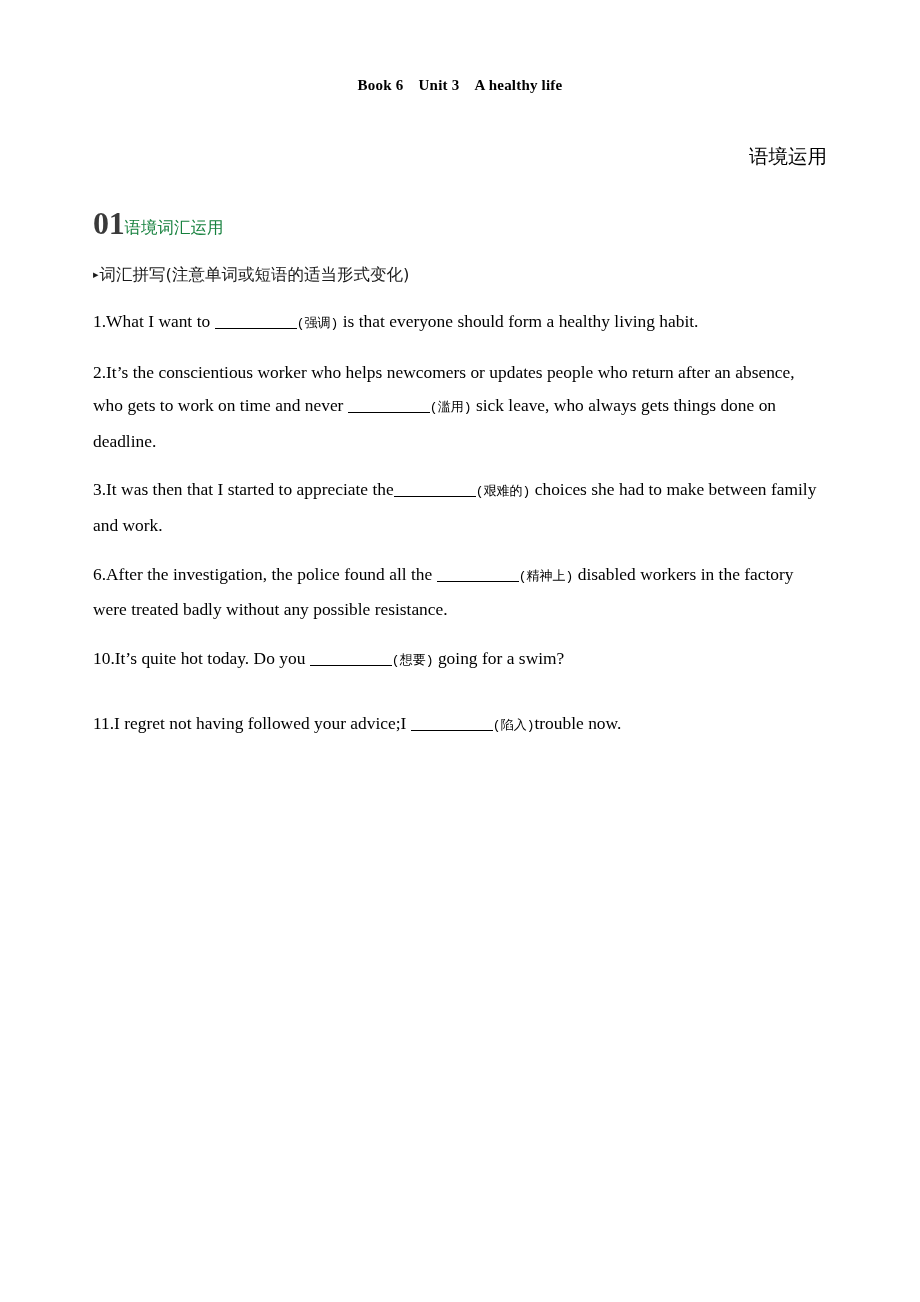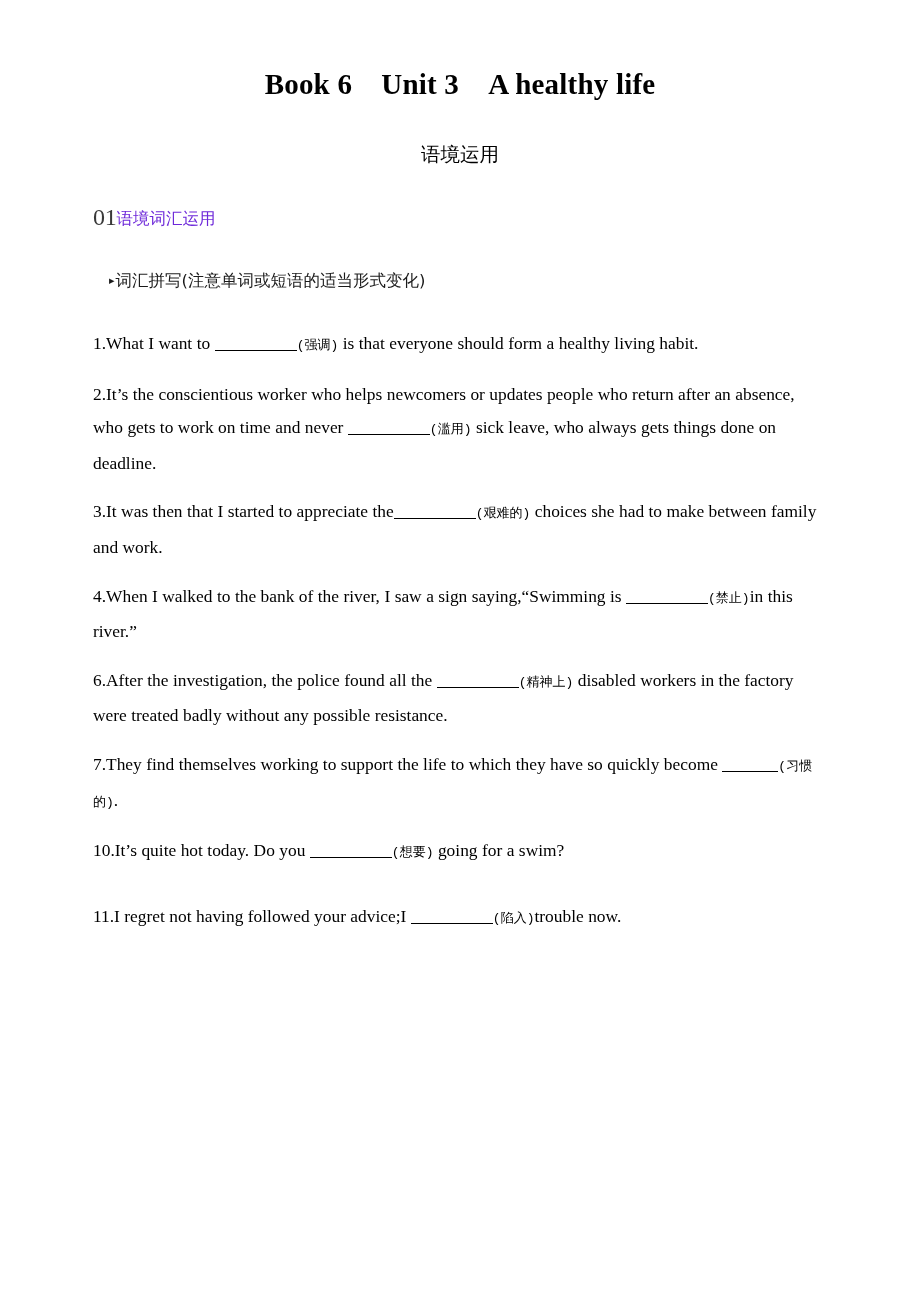--- a/index.html
+++ b/index.html
@@ -24,60 +24,60 @@
     height: 1302px;
     box-sizing: border-box;
     padding: 0 93px;
   }
 
   
   .doc-title {
     text-align: center;
     font-family: "Liberation Serif", "DejaVu Serif", serif;
     font-weight: bold;
-    font-size: 29px;
+    font-size: 15px;
     letter-spacing: 0.2px;
-    margin: 4px;
+    margin: 12px;
     padding-top: 66px;
     line-height: 1.0;
     white-space: pre;
   }
 
   .doc-subtitle {
-    text-align: center;
+    text-align: right;
     font-family: "DejaVu Sans", "Liberation Sans", sans-serif;
     font-size: 19.5px;
     font-weight: 500;
     margin: 0;
     padding-top: 42px;
     line-height: 1.0;
   }
 
   .section-head {
     margin: 0;
     padding-top: 40px;
     line-height: 1.0;
     white-space: nowrap;
   }
   .section-num {
     font-family: "Liberation Serif", "DejaVu Serif", serif;
-    font-weight: normal;
-    font-size: 24px;
+    font-weight: bold;
+    font-size: 32px;
     color: #3a3a3a;
     letter-spacing: -0.3px;
   }
   .section-label {
     font-family: "DejaVu Sans", "Liberation Sans", sans-serif;
     font-size: 16.5px;
-    color: #6d28d9;
+    color: #15803d;
     vertical-align: 1px;
   }
 
   .sub-head {
-    margin: 16px;
+    margin: 0;
     padding-top: 28px;
     line-height: 1.0;
     font-family: "DejaVu Sans", "Liberation Sans", sans-serif;
     font-size: 16.5px;
     color: #1a1a1a;
     white-space: nowrap;
   }
   .bullet-tri {
     font-size: 11px;
     vertical-align: 2px;
@@ -131,20 +131,18 @@
   </div>
 
   <div class="sub-head">
     <span class="bullet-tri">▸</span><span>词汇拼写(注意单词或短语的适当形式变化)</span>
   </div>
 
   <ol class="questions" id="question-list">
       <li class="q-item"><span>1.</span><span>What I want to </span><span class="blank blank-std"></span><span class="cn">(强调)</span><span> is that everyone should form a healthy living habit.</span></li>
       <li class="q-item"><span>2.</span><span>It’s the conscientious worker who helps newcomers or updates people who return after an absence, who gets to work on time and never </span><span class="blank blank-std"></span><span class="cn">(滥用)</span><span> sick leave, who always gets things done on deadline.</span></li>
       <li class="q-item"><span>3.</span><span>It was then that I started to appreciate the</span><span class="blank blank-std"></span><span class="cn">(艰难的)</span><span> choices she had to make between family and work.</span></li>
-      <li class="q-item"><span>4.</span><span>When I walked to the bank of the river, I saw a sign saying,“Swimming is </span><span class="blank blank-std"></span><span class="cn">(禁止)</span><span>in this river.”</span></li>
       <li class="q-item"><span>6.</span><span>After the investigation, the police found all the </span><span class="blank blank-std"></span><span class="cn">(精神上)</span><span> disabled workers in the factory were treated badly without any possible resistance.</span></li>
-      <li class="q-item"><span>7.</span><span>They find themselves working to support the life to which they have so quickly become </span><span class="blank blank-short"></span><span class="cn">(习惯的)</span><span>.</span></li>
       <li class="q-item"><span>10.</span><span>It’s quite hot today. Do you </span><span class="blank blank-std"></span><span class="cn">(想要)</span><span> going for a swim?</span></li>
       <li class="q-item"><span>11.</span><span>I regret not having followed your advice;I </span><span class="blank blank-std"></span><span class="cn">(陷入)</span><span>trouble now.</span></li>
     </ol>
 
 </div>
 
 </body></html>

